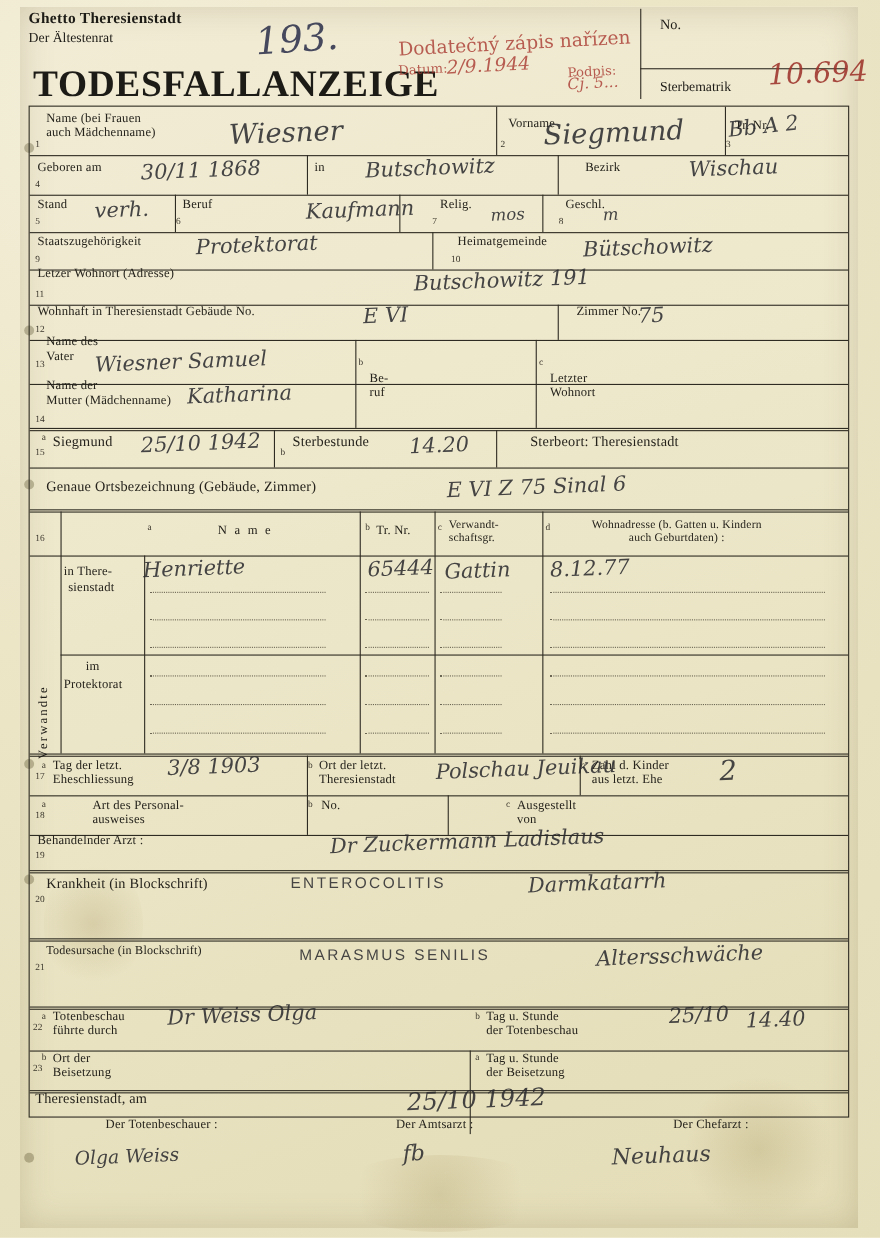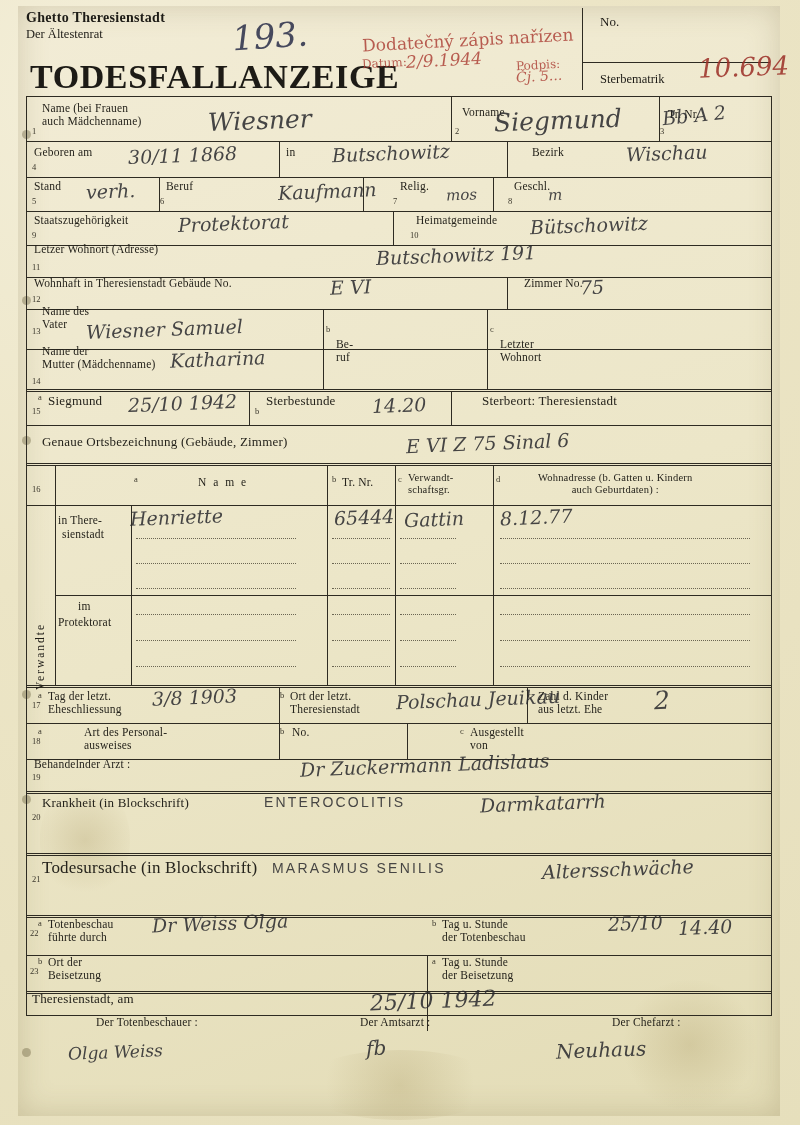--- a/index.html
+++ b/index.html
@@ -314,21 +314,21 @@
   <div class="lbl" style="left:470px;top:726px;">Ausgestellt
 von</div>
 
   <div class="num" style="left:32px;top:772px;">19</div>
   <div class="lbl" style="left:34px;top:758px;">Behandelnder Arzt :</div>
 
   <div class="num" style="left:32px;top:812px;">20</div>
   <div class="lbl" style="left:42px;top:796px;font-size:13px;">Krankheit (in Blockschrift)</div>
 
   <div class="num" style="left:32px;top:874px;">21</div>
-  <div class="lbl" style="left:42px;top:858px;font-size:17px;">Todesursache (in Blockschrift)</div>
+  <div class="lbl" style="left:42px;top:858px;font-size:11px;">Todesursache (in Blockschrift)</div>
 
   <div class="num" style="left:30px;top:928px;">22</div>
   <div class="num" style="left:38px;top:918px;">a</div>
   <div class="lbl" style="left:48px;top:918px;">Totenbeschau
 führte durch</div>
   <div class="num" style="left:432px;top:918px;">b</div>
   <div class="lbl" style="left:442px;top:918px;">Tag u. Stunde
 der Totenbeschau</div>
 
   <div class="num" style="left:30px;top:966px;">23</div>

